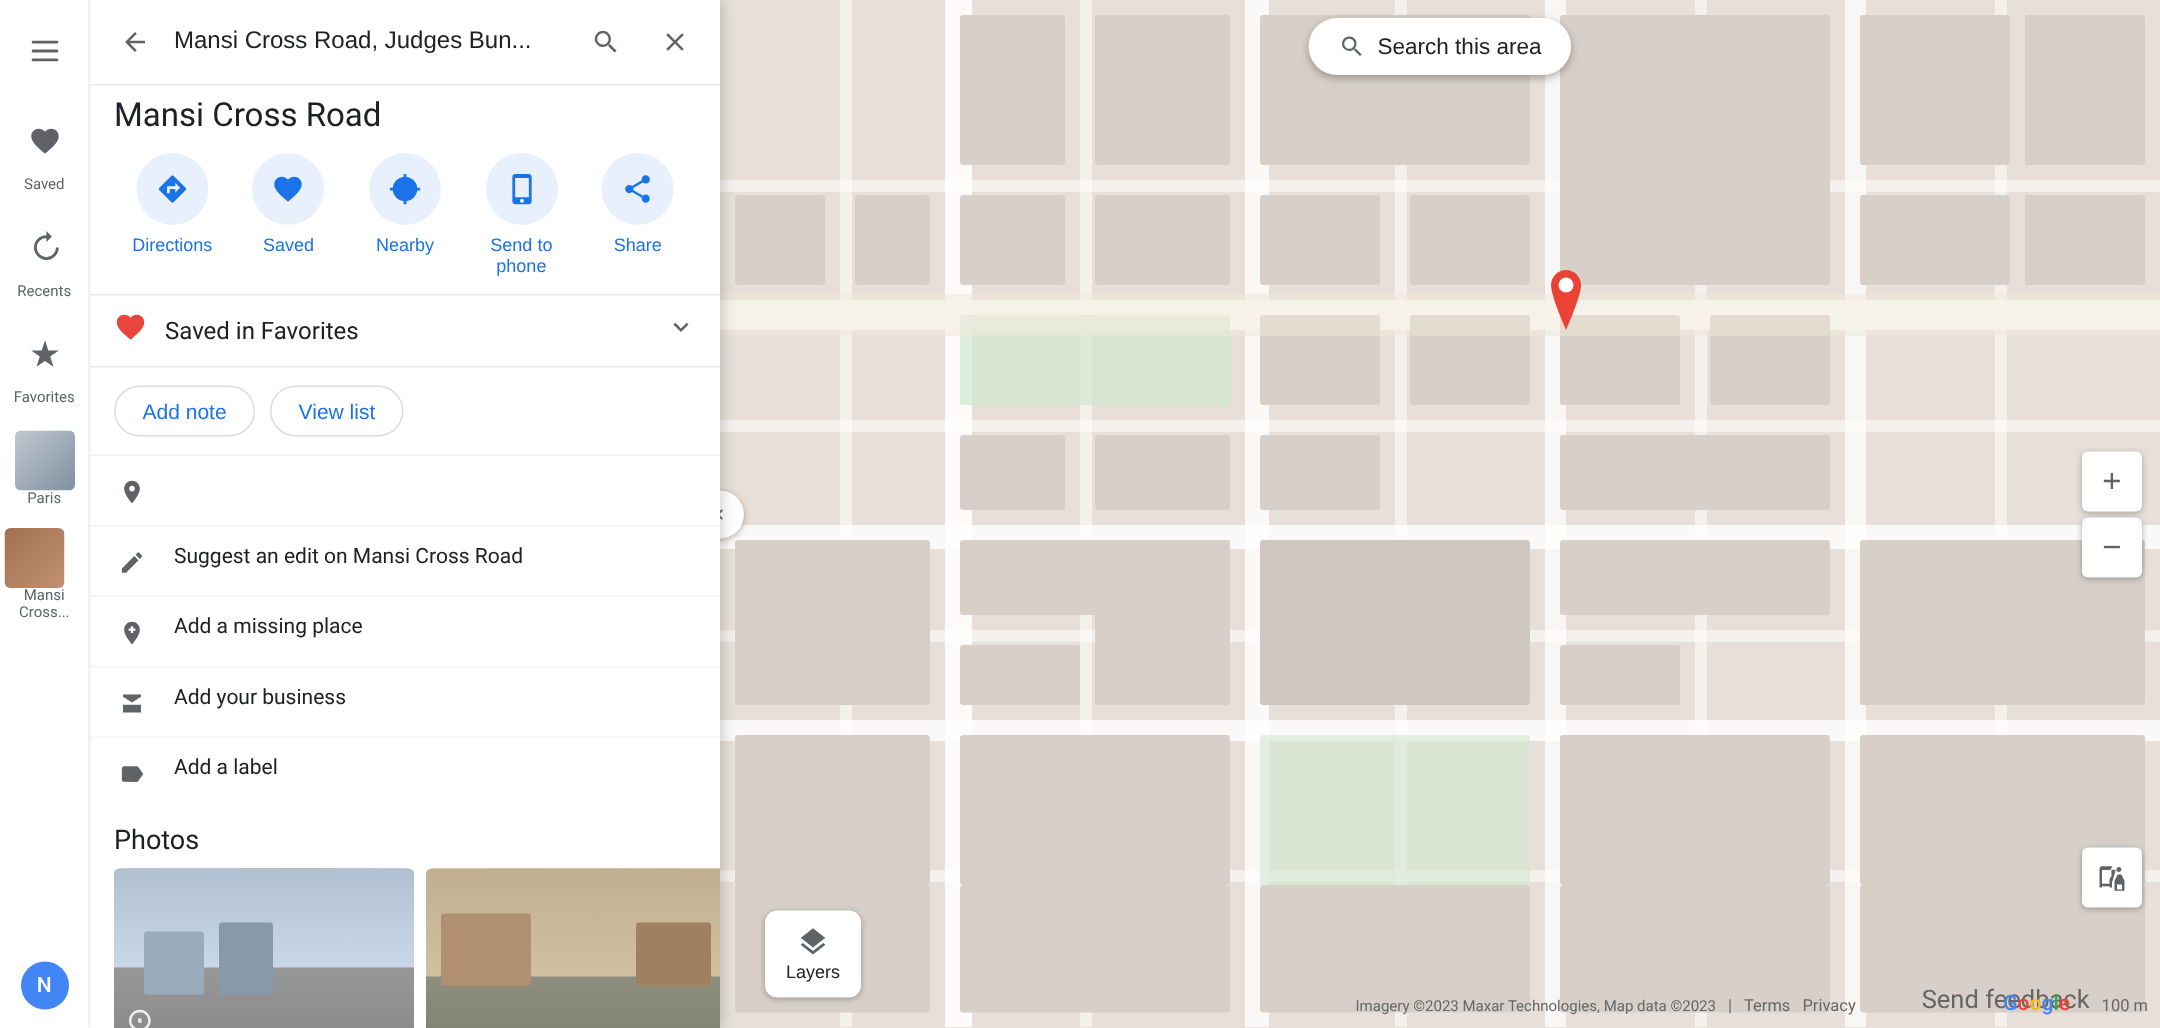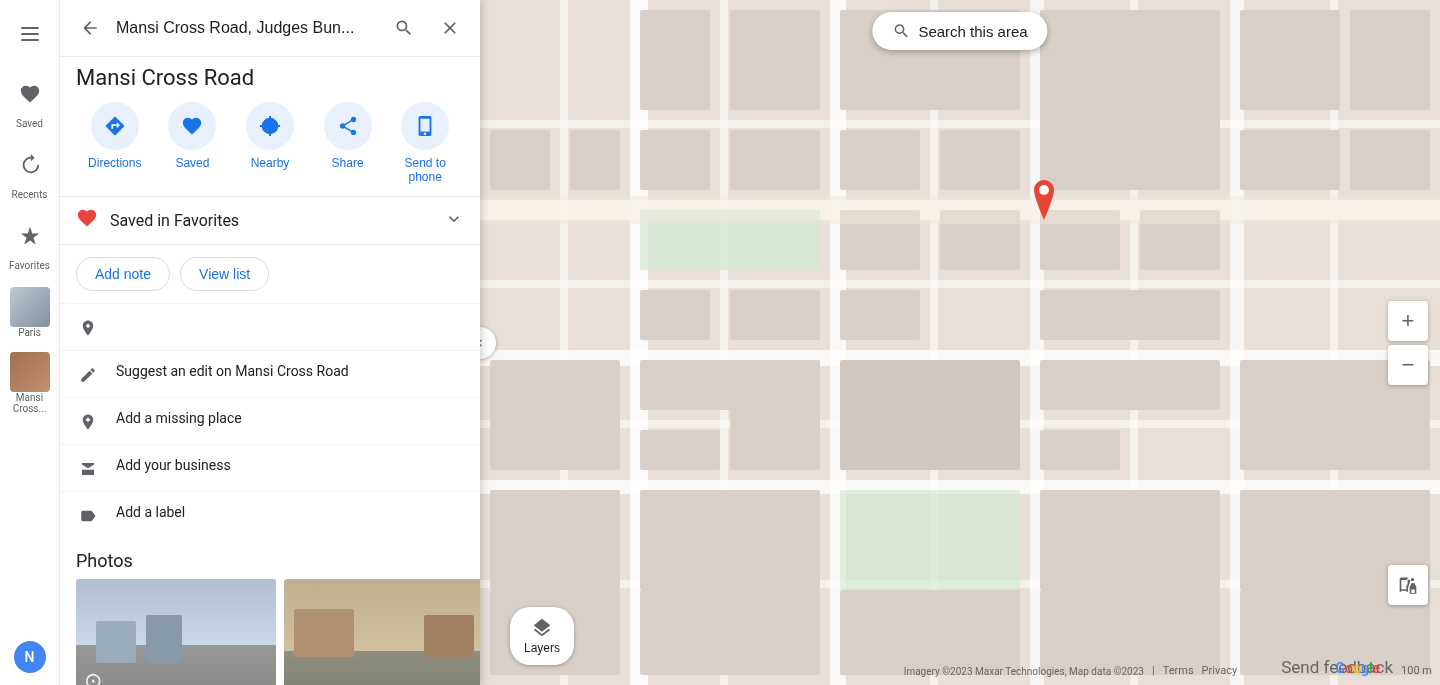--- a/index.html
+++ b/index.html
@@ -321,21 +321,21 @@
       z-index: 6;
     }
 
     
     .layers-btn {
       position: absolute;
       bottom: 20px;
       left: 30px;
       background: #fff;
       border: none;
-      border-radius: 20px;
+      border-radius: 8px;
       padding: 10px 14px;
       cursor: pointer;
       box-shadow: 0 1px 4px rgba(0,0,0,0.3);
       display: flex;
       flex-direction: column;
       align-items: center;
       gap: 2px;
       font-size: 12px;
       color: #202124;
       z-index: 5;
@@ -426,21 +426,21 @@
   </div>
 
   <div style="margin-top: 12px; display:flex;flex-direction:column;align-items:center;gap:2px;">
     <div style="width:40px;height:40px;border-radius:4px;overflow:hidden;cursor:pointer;">
       <div style="width:100%;height:100%;background:linear-gradient(135deg,#c0c8d0,#8090a0);display:flex;align-items:center;justify-content:center;color:#fff;font-size:9px;font-weight:500;text-align:center;padding:2px;">
       </div>
     </div>
     <span class="left-panel-label">Paris</span>
   </div>
 
-  <div style="margin-top: 10px; display:flex;flex-direction:column;align-items:center;gap:2px;">
+  <div style="margin-top: 10px; display:flex;flex-direction:column;align-items:flex-start;gap:2px;">
     <div style="width:40px;height:40px;border-radius:4px;overflow:hidden;cursor:pointer;">
       <div style="width:100%;height:100%;background:linear-gradient(135deg,#a07050,#c09070);display:flex;align-items:center;justify-content:center;color:#fff;font-size:8px;font-weight:500;text-align:center;padding:2px;">
       </div>
     </div>
     <span class="left-panel-label" style="max-width:54px;overflow:hidden;text-overflow:ellipsis;">Mansi Cross...</span>
   </div>
 
   <div style="margin-top: auto; margin-bottom: 12px;">
     <div class="left-panel-avatar">
       <span>N</span>
@@ -494,32 +494,32 @@
       <div class="action-btn-icon">
         <svg width="22" height="22" viewBox="0 0 24 24" fill="#1a73e8">
             <path d="M12 8c-2.21 0-4 1.79-4 4s1.79 4 4 4 4-1.79 4-4-1.79-4-4-4zm8.94 3A8.994 8.994 0 0 0 13 3.06V1h-2v2.06A8.994 8.994 0 0 0 3.06 11H1v2h2.06A8.994 8.994 0 0 0 11 20.94V23h2v-2.06A8.994 8.994 0 0 0 20.94 13H23v-2h-2.06z"></path>
           </svg>
       </div>
       <span class="action-btn-label">Nearby</span>
     </button>
     <button class="action-btn">
       <div class="action-btn-icon">
         <svg width="22" height="22" viewBox="0 0 24 24" fill="#1a73e8">
-            <path d="M18 16.08c-.76 0-1.44.3-1.96.77L8.91 12.7c.05-.23.09-.46.09-.7s-.04-.47-.09-.7l7.05-4.11c.54.5 1.25.81 2.04.81 1.66 0 3-1.34 3-3s-1.34-3-3-3-3 1.34-3 3c0 .24.04.47.09.7L8.04 9.81C7.5 9.31 6.79 9 6 9c-1.66 0-3 1.34-3 3s1.34 3 3 3c.79 0 1.5-.31 2.04-.81l7.12 4.16c-.05.21-.08.43-.08.65 0 1.61 1.31 2.92 2.92 2.92 1.61 0 2.92-1.31 2.92-2.92s-1.31-2.92-2.92-2.92z"></path>
+            <path d="M17 1H7C5.9 1 5 1.9 5 3v18c0 1.1.9 2 2 2h10c1.1 0 2-.9 2-2V3c0-1.1-.9-2-2-2zm-5 21c-.83 0-1.5-.67-1.5-1.5S11.17 19 12 19s1.5.67 1.5 1.5S12.83 22 12 22zm5-4H7V4h10v14z"></path>
           </svg>
       </div>
-      <span class="action-btn-label">Share</span>
+      <span class="action-btn-label" style="font-size:12px;color:#1a73e8;text-align:center;">Send to<br>phone</span>
     </button>
     <button class="action-btn">
       <div class="action-btn-icon">
         <svg width="22" height="22" viewBox="0 0 24 24" fill="#1a73e8">
-            <path d="M17 1H7C5.9 1 5 1.9 5 3v18c0 1.1.9 2 2 2h10c1.1 0 2-.9 2-2V3c0-1.1-.9-2-2-2zm-5 21c-.83 0-1.5-.67-1.5-1.5S11.17 19 12 19s1.5.67 1.5 1.5S12.83 22 12 22zm5-4H7V4h10v14z"></path>
+            <path d="M18 16.08c-.76 0-1.44.3-1.96.77L8.91 12.7c.05-.23.09-.46.09-.7s-.04-.47-.09-.7l7.05-4.11c.54.5 1.25.81 2.04.81 1.66 0 3-1.34 3-3s-1.34-3-3-3-3 1.34-3 3c0 .24.04.47.09.7L8.04 9.81C7.5 9.31 6.79 9 6 9c-1.66 0-3 1.34-3 3s1.34 3 3 3c.79 0 1.5-.31 2.04-.81l7.12 4.16c-.05.21-.08.43-.08.65 0 1.61 1.31 2.92 2.92 2.92 1.61 0 2.92-1.31 2.92-2.92s-1.31-2.92-2.92-2.92z"></path>
           </svg>
       </div>
-      <span class="action-btn-label" style="font-size:12px;color:#1a73e8;text-align:center;">Send to<br>phone</span>
+      <span class="action-btn-label">Share</span>
     </button>
   </div>
 
   <div class="saved-banner">
     <span class="saved-banner-icon">
       <svg width="22" height="22" viewBox="0 0 24 24" fill="#e8453c">
           <path d="M12 21.35l-1.45-1.32C5.4 15.36 2 12.28 2 8.5 2 5.42 4.42 3 7.5 3c1.74 0 3.41.81 4.5 2.09C13.09 3.81 14.76 3 16.5 3 19.58 3 22 5.42 22 8.5c0 3.78-3.4 6.86-8.55 11.54L12 21.35z"></path>
         </svg>
     </span>
     <span class="saved-banner-text">Saved in Favorites</span>

